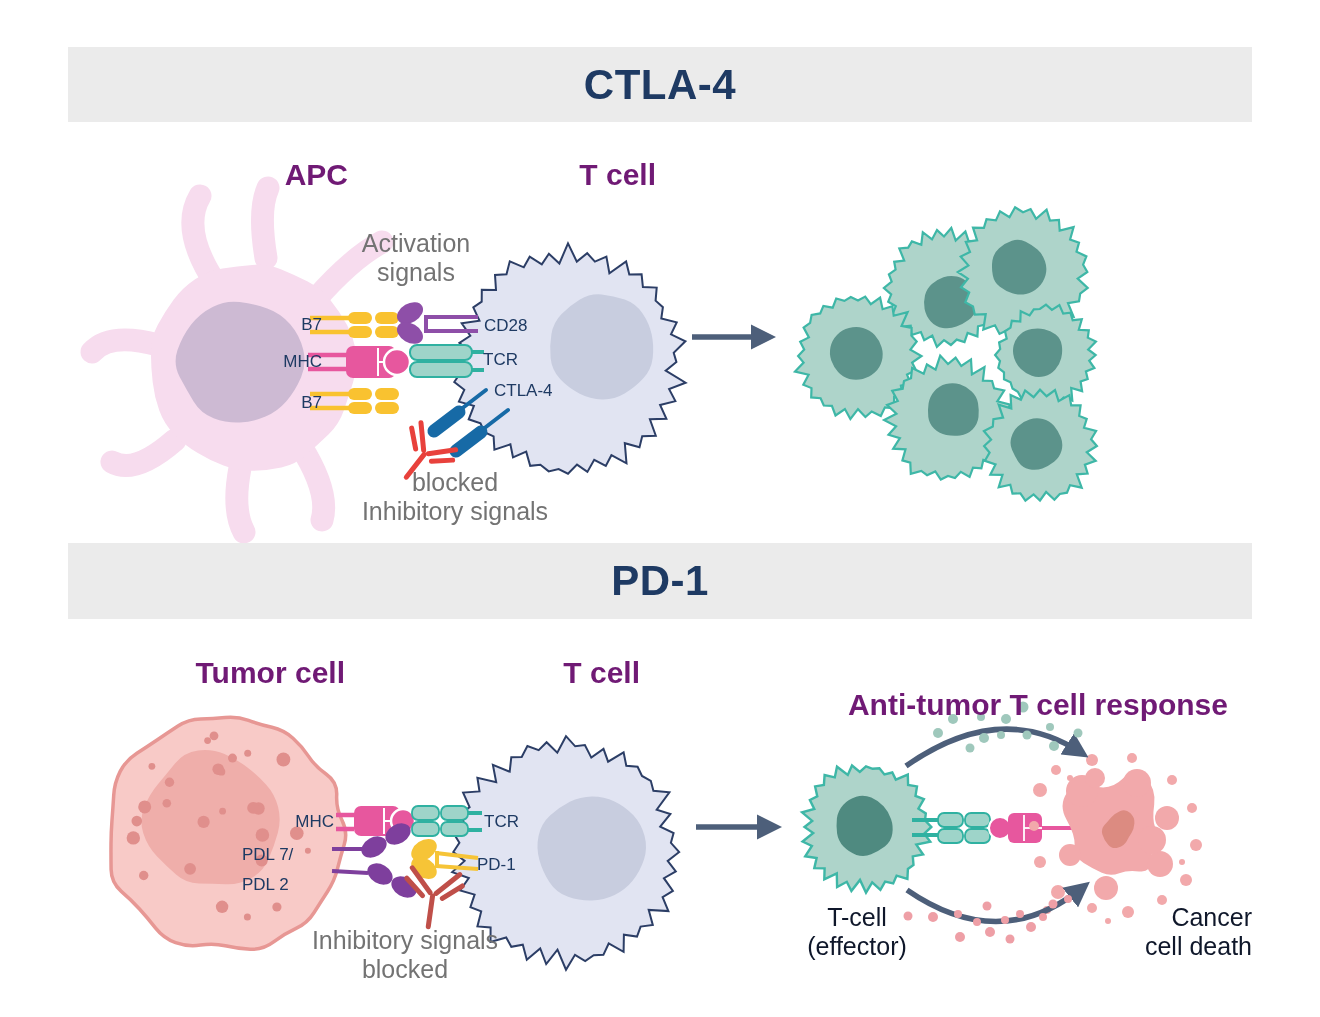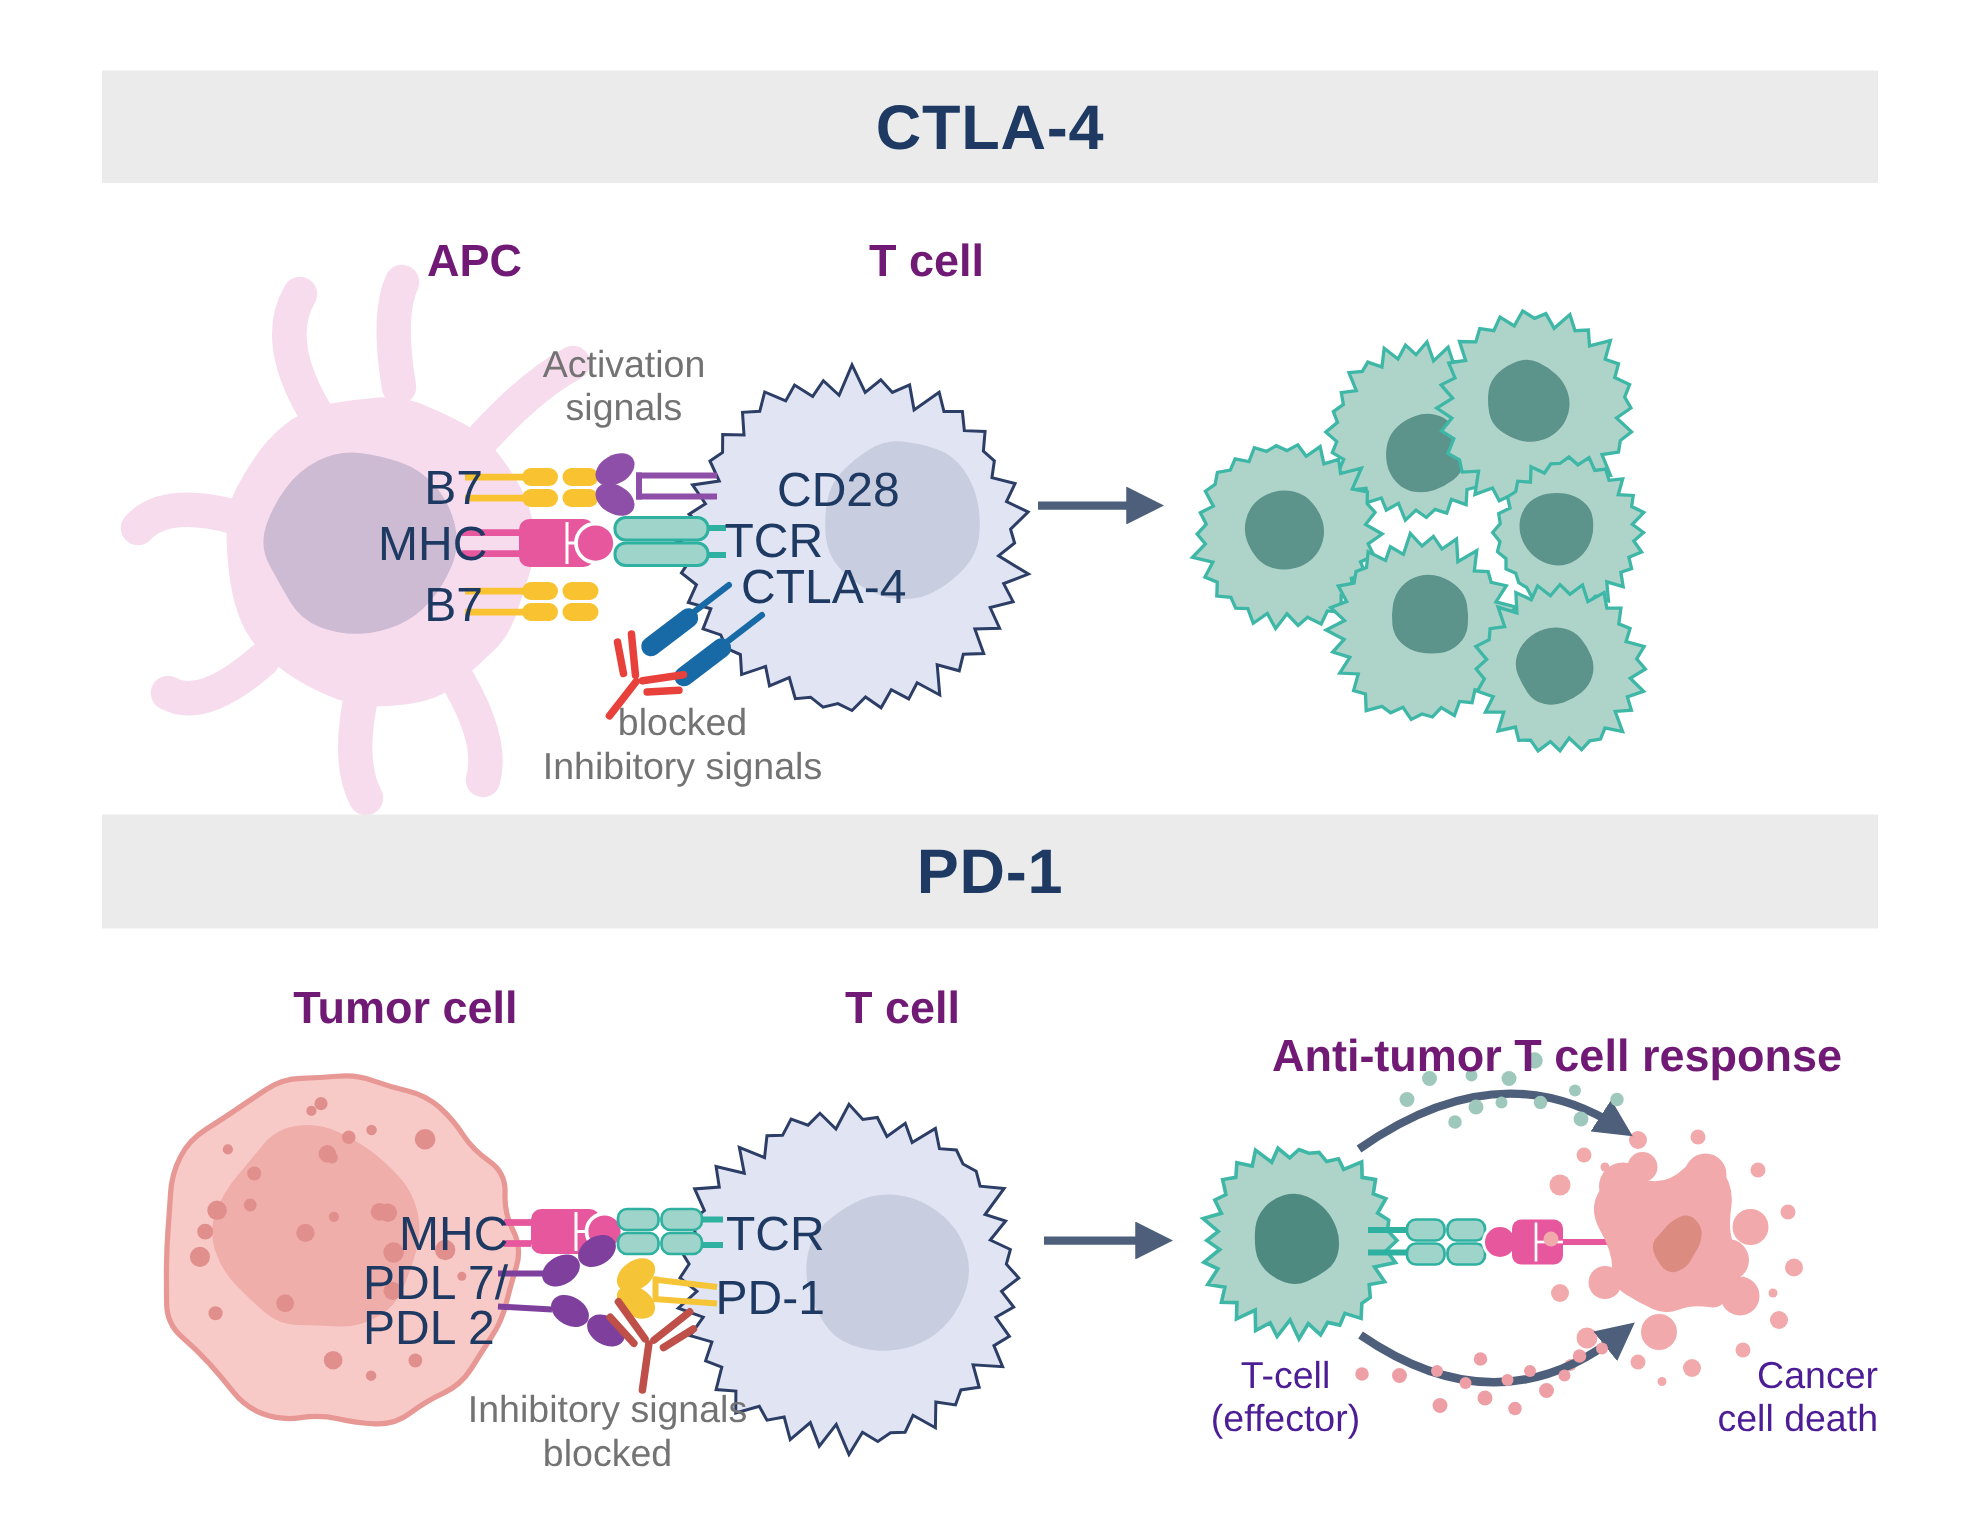--- a/index.html
+++ b/index.html
@@ -2,24 +2,24 @@
 <html><head>
 <meta charset="utf-8">
 <style>
   html,body{margin:0;padding:0;background:#fff;}
   #stage{position:relative;width:1260px;height:1017px;background:#ffffff;overflow:hidden;
          font-family:"Liberation Sans", sans-serif;}
   .abs{position:absolute;}
   .banner{left:68px;width:1184px;background:#ebebeb;display:flex;align-items:center;justify-content:center;
           font-size:42px;font-weight:bold;color:#1e3a63;letter-spacing:.5px;}
   .colhdr{font-size:30px;font-weight:bold;color:#701a75;text-align:right;}
-  .rlabel{font-size:32px;font-weight:500;color:#1e3a63;line-height:28px;white-space:nowrap;}
+  .rlabel{font-size:17px;font-weight:500;color:#1e3a63;line-height:28px;white-space:nowrap;}
   .right{text-align:right;}
   .red{color:#737373;font-size:25px;font-weight:500;text-align:center;line-height:29px;}
-  .cap{font-size:25px;font-weight:500;color:#4c1d95;text-align:center;line-height:29px;}
+  .cap{font-size:25px;font-weight:500;color:#0f172a;text-align:center;line-height:29px;}
   svg{position:absolute;left:0;top:0;}
 </style>
 </head>
 <body>
 
 <div id="stage">
 
 <svg width="1320" height="1017" viewBox="0 0 1320 1017">
   <defs>
     <marker id="ah" viewBox="0 0 10 10" refX="6" refY="5" markerWidth="4.6" markerHeight="4.6" orient="auto-start-reverse">
@@ -318,21 +318,21 @@
 <div class="abs banner" style="top:47px;height:75px;">
   <span>CTLA-4</span>
 </div>
 
 <div class="abs colhdr" style="left:148px;top:158px;width:200px;">APC</div>
 <div class="abs colhdr" style="left:456px;top:158px;width:200px;">T cell</div>
 
 <div class="abs rlabel right" style="left:270px;top:311px;width:52px;">B7</div>
 <div class="abs rlabel right" style="left:252px;top:348px;width:70px;">MHC</div>
 <div class="abs rlabel right" style="left:270px;top:389px;width:52px;">B7</div>
-<div class="abs rlabel" style="left:484px;top:312px;margin-left:34px;">CD28</div>
+<div class="abs rlabel" style="left:484px;top:312px;">CD28</div>
 <div class="abs rlabel" style="left:483px;top:346px;">TCR</div>
 <div class="abs rlabel" style="left:494px;top:377px;">CTLA-4</div>
 
 <div class="abs red" style="left:330px;top:229px;width:172px;">
   <div>Activation</div>
   <div>signals</div>
 </div>
 <div class="abs red" style="left:327px;top:468px;width:256px;">
   <div>blocked</div>
   <div>Inhibitory signals</div>

